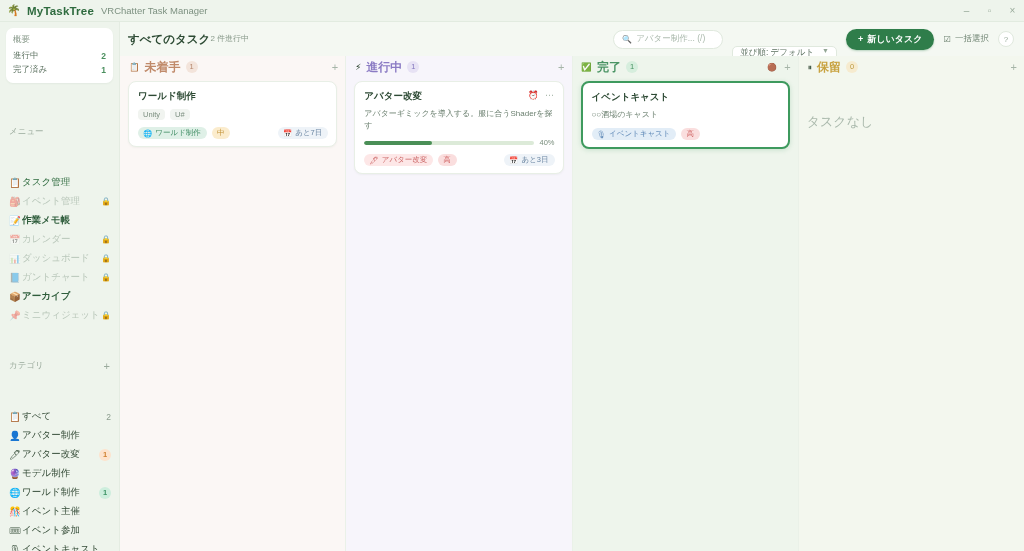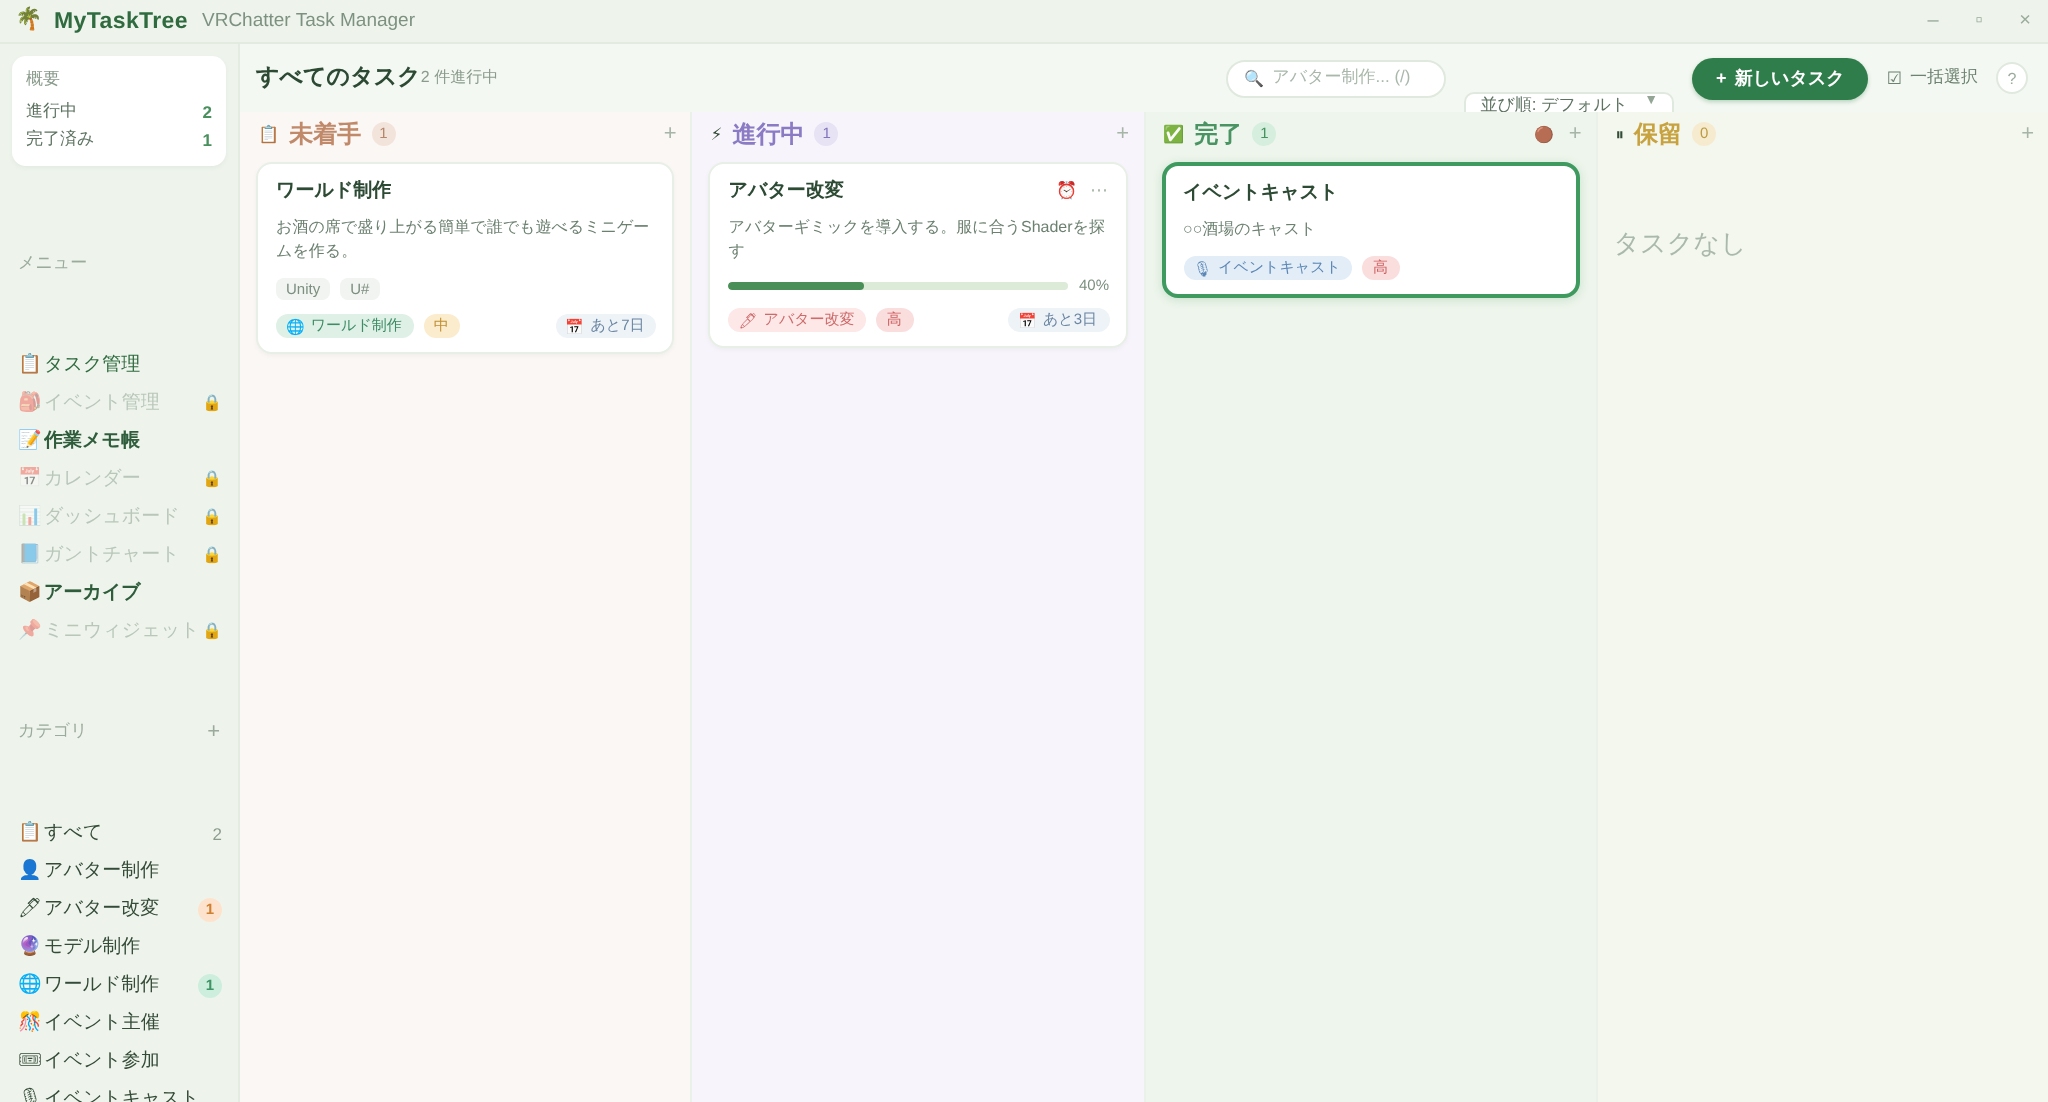--- a/index.html
+++ b/index.html
@@ -378,21 +378,20 @@
               <span class="col-head-right">
                 <span class="col-add">+</span>
               </span>
             </div>
             <div class="col-body">
               <div class="card">
                 <div class="card-top">
                   <span class="card-title">ワールド制作</span>
                   <span class="card-top-icons"></span>
                 </div>
-                <div class="card-desc">お酒の席で盛り上がる簡単で誰でも遊べるミニゲームを作る。</div>
                 <div class="tag-row">
                   <span class="tag-plain">Unity</span>
                   <span class="tag-plain">U#</span>
                 </div>
                 <div class="meta-row">
                   <span class="chip chip-cat-world">
                     <span>🌐</span>
                     <span>ワールド制作</span>
                   </span>
                   <span class="chip chip-pri-mid">中</span>

